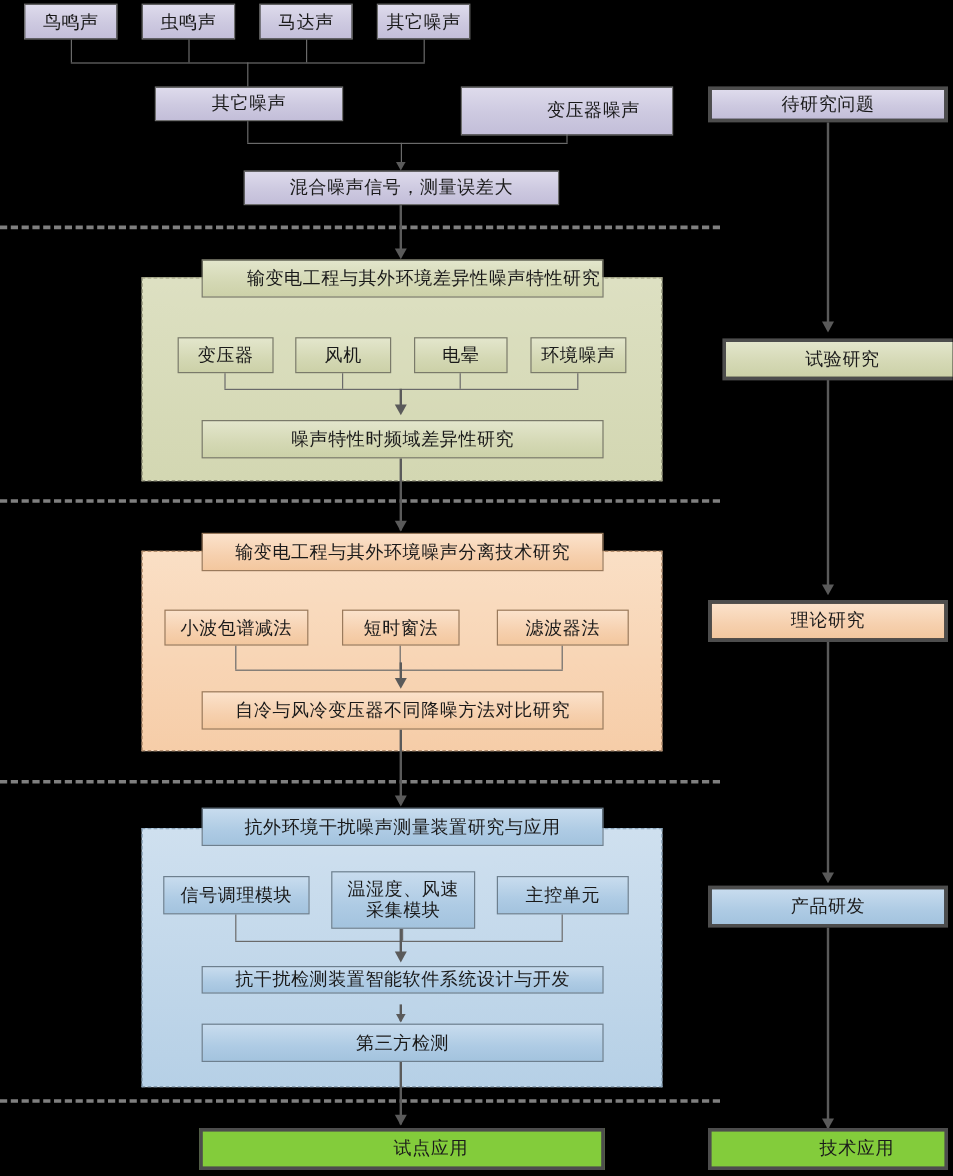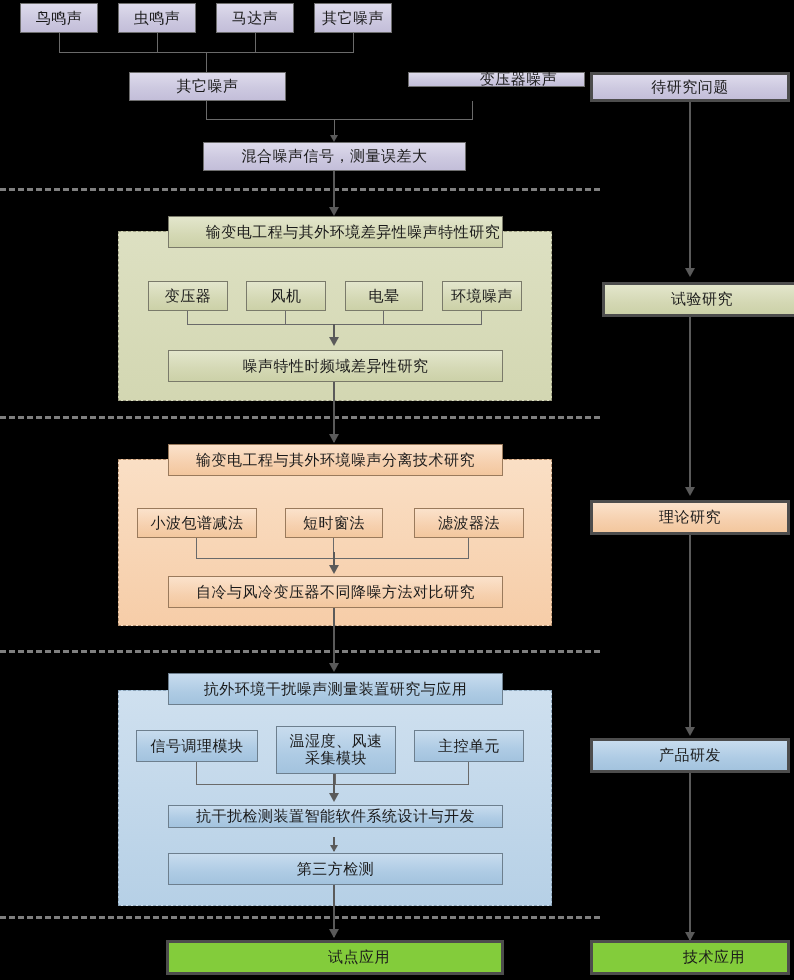--- a/index.html
+++ b/index.html
@@ -139,21 +139,21 @@
   <div class="node n-purple" style="left:314px; top:3px;  width:78px; height:30px;">其它噪声</div>
 
   <div class="ln ln-thin ln-v" style="left:59px;  top:33px; height:19px;"></div>
   <div class="ln ln-thin ln-v" style="left:157px; top:33px; height:19px;"></div>
   <div class="ln ln-thin ln-v" style="left:255px; top:33px; height:19px;"></div>
   <div class="ln ln-thin ln-v" style="left:353px; top:33px; height:19px;"></div>
   <div class="ln ln-thin ln-h" style="left:59px;  top:52px; width:295px;"></div>
   <div class="ln ln-thin ln-v" style="left:206px; top:52px; height:20px;"></div>
 
   <div class="node n-purple" style="left:129px; top:72px; width:157px; height:29px;">其它噪声</div>
-  <div class="node n-purple" style="left:408px; top:72px; width:177px; height:15px;padding-left:44px;">变压器噪声</div>
+  <div class="node n-purple" style="left:384px; top:72px; width:177px; height:41px;padding-left:44px;">变压器噪声</div>
   <div class="node n-purple thick" style="left:590px; top:72px; width:200px; height:30px;">待研究问题</div>
 
   <div class="ln ln-thin ln-v" style="left:206px; top:101px; height:18px;"></div>
   <div class="ln ln-thin ln-v" style="left:472px; top:101px; height:18px;"></div>
   <div class="ln ln-thin ln-h" style="left:206px; top:119px; width:267px;"></div>
   <div class="ln ln-thin ln-v" style="left:334px; top:119px; height:21px;"></div>
   <div class="arrow small" style="left:330px; top:135px;"></div>
 
   <div class="node n-purple" style="left:203px; top:142px; width:263px; height:29px;">混合噪声信号，测量误差大</div>
 

